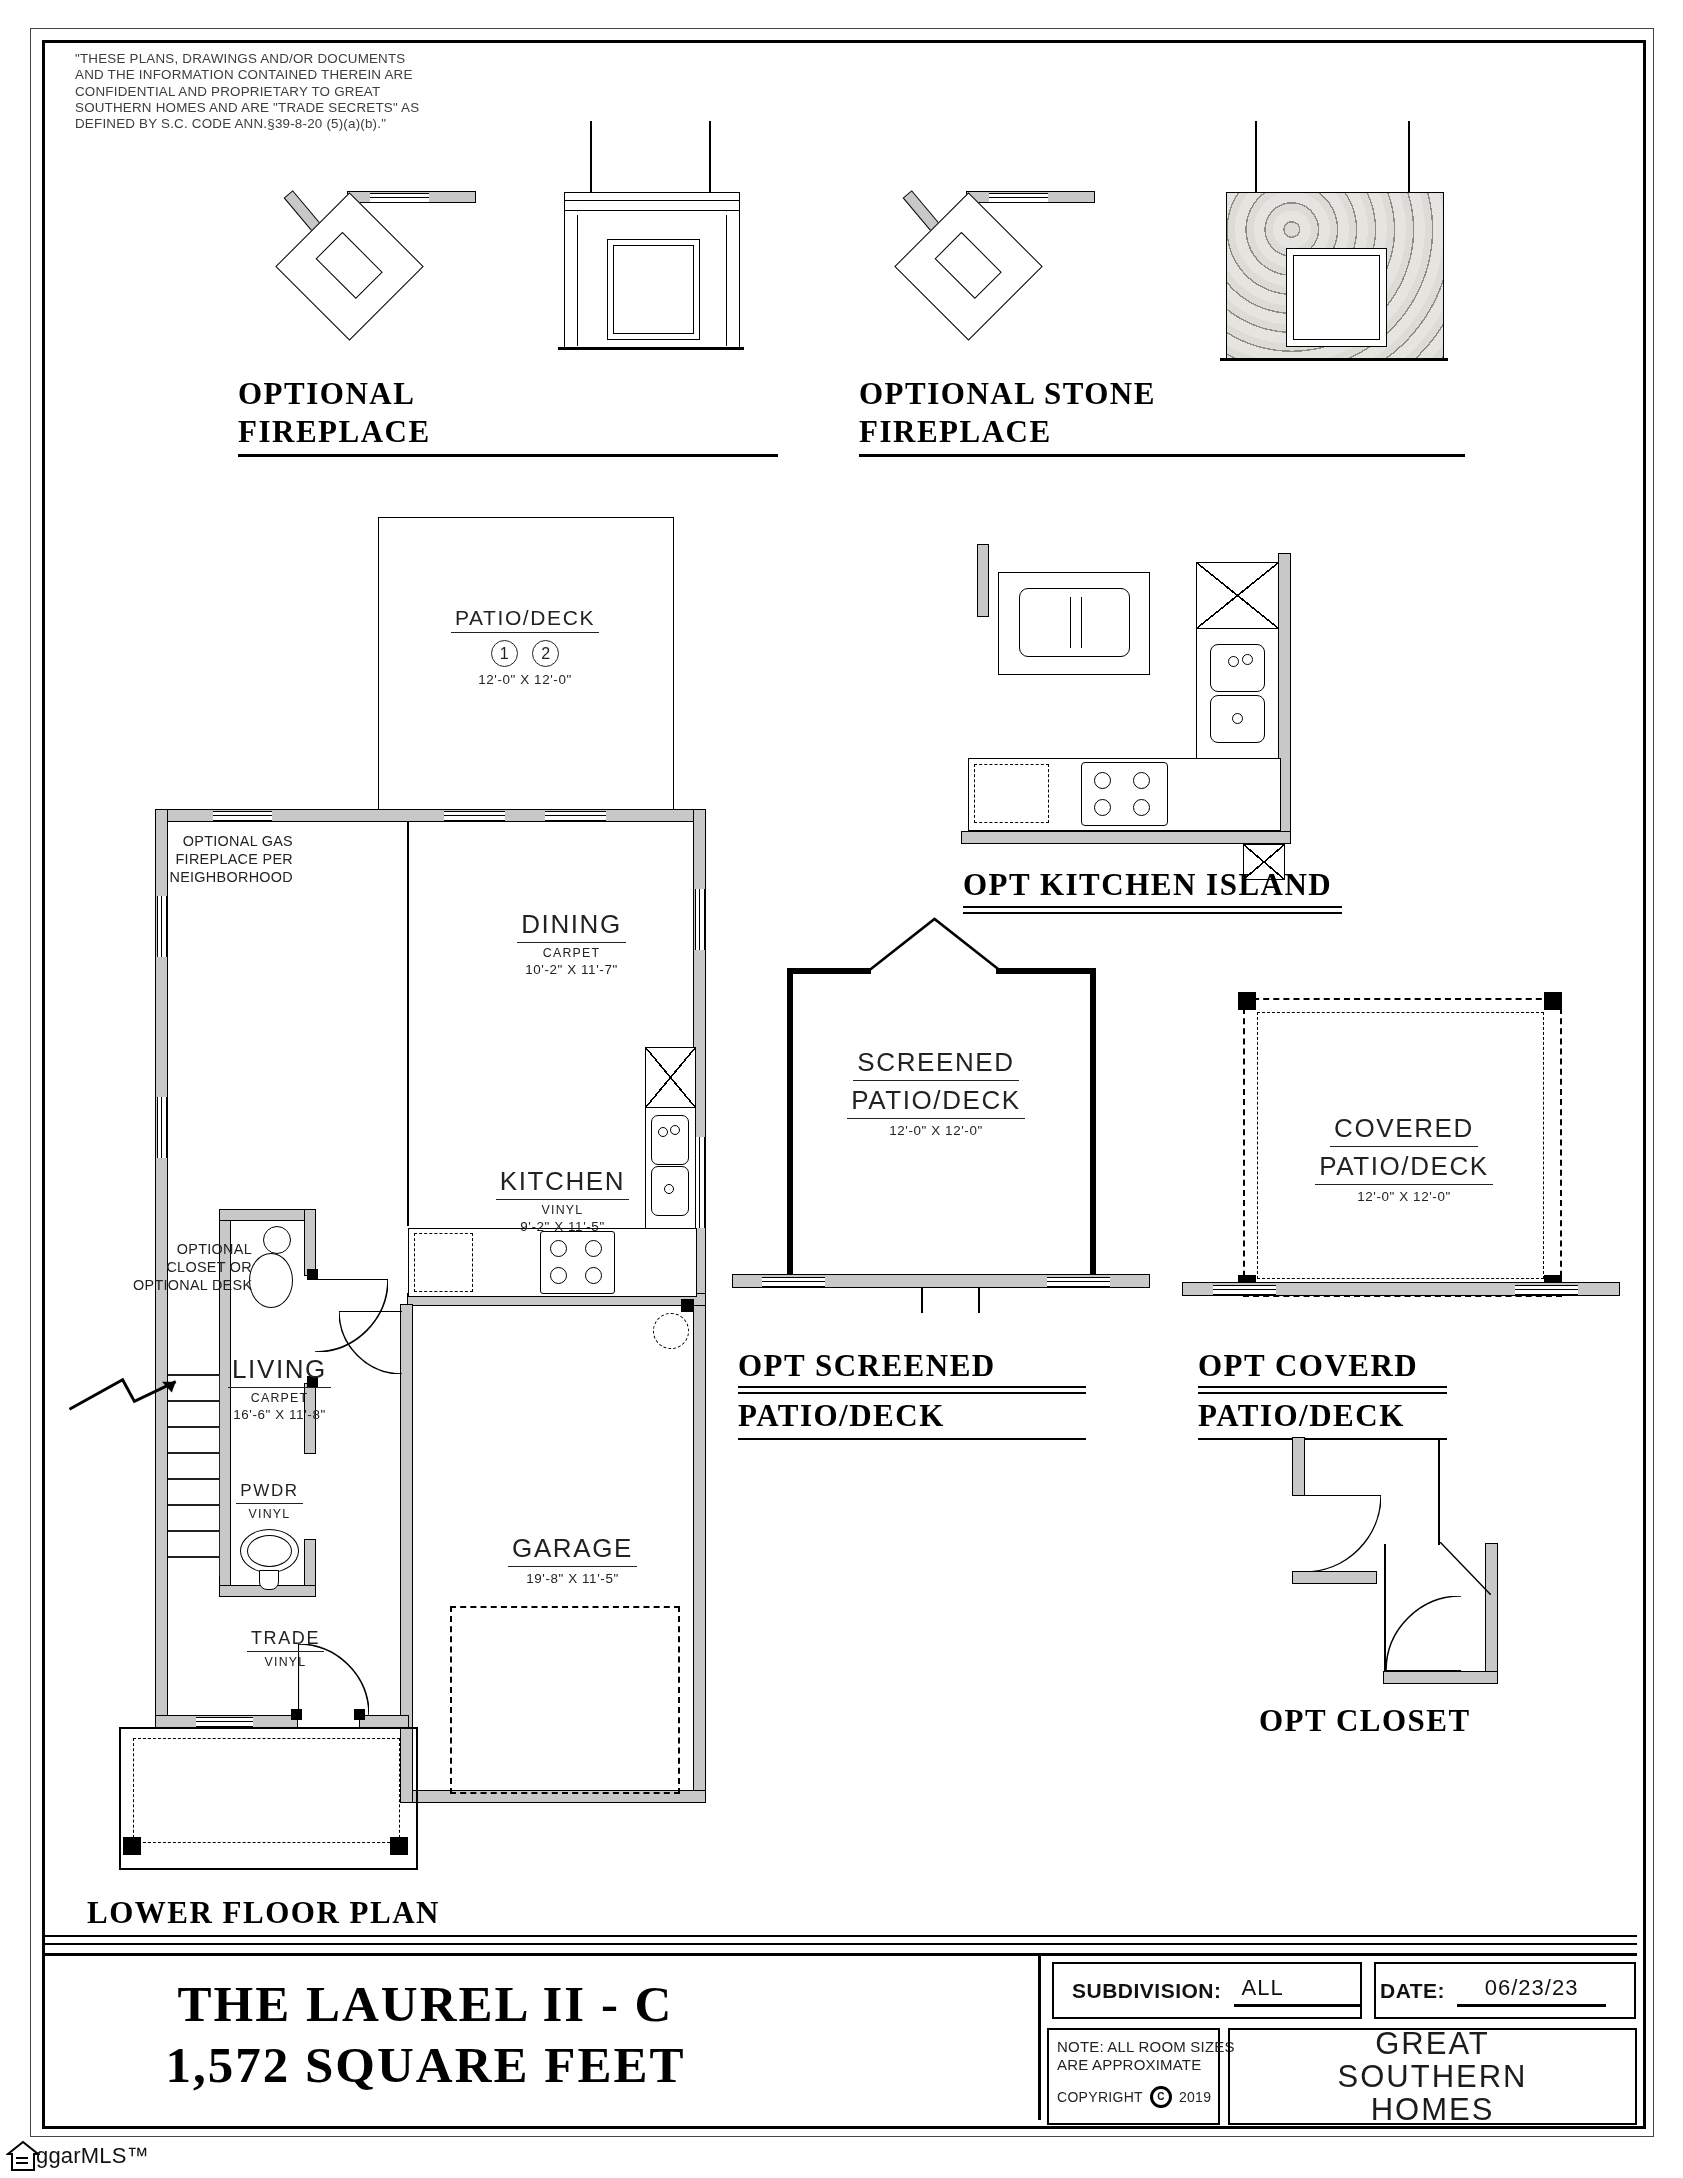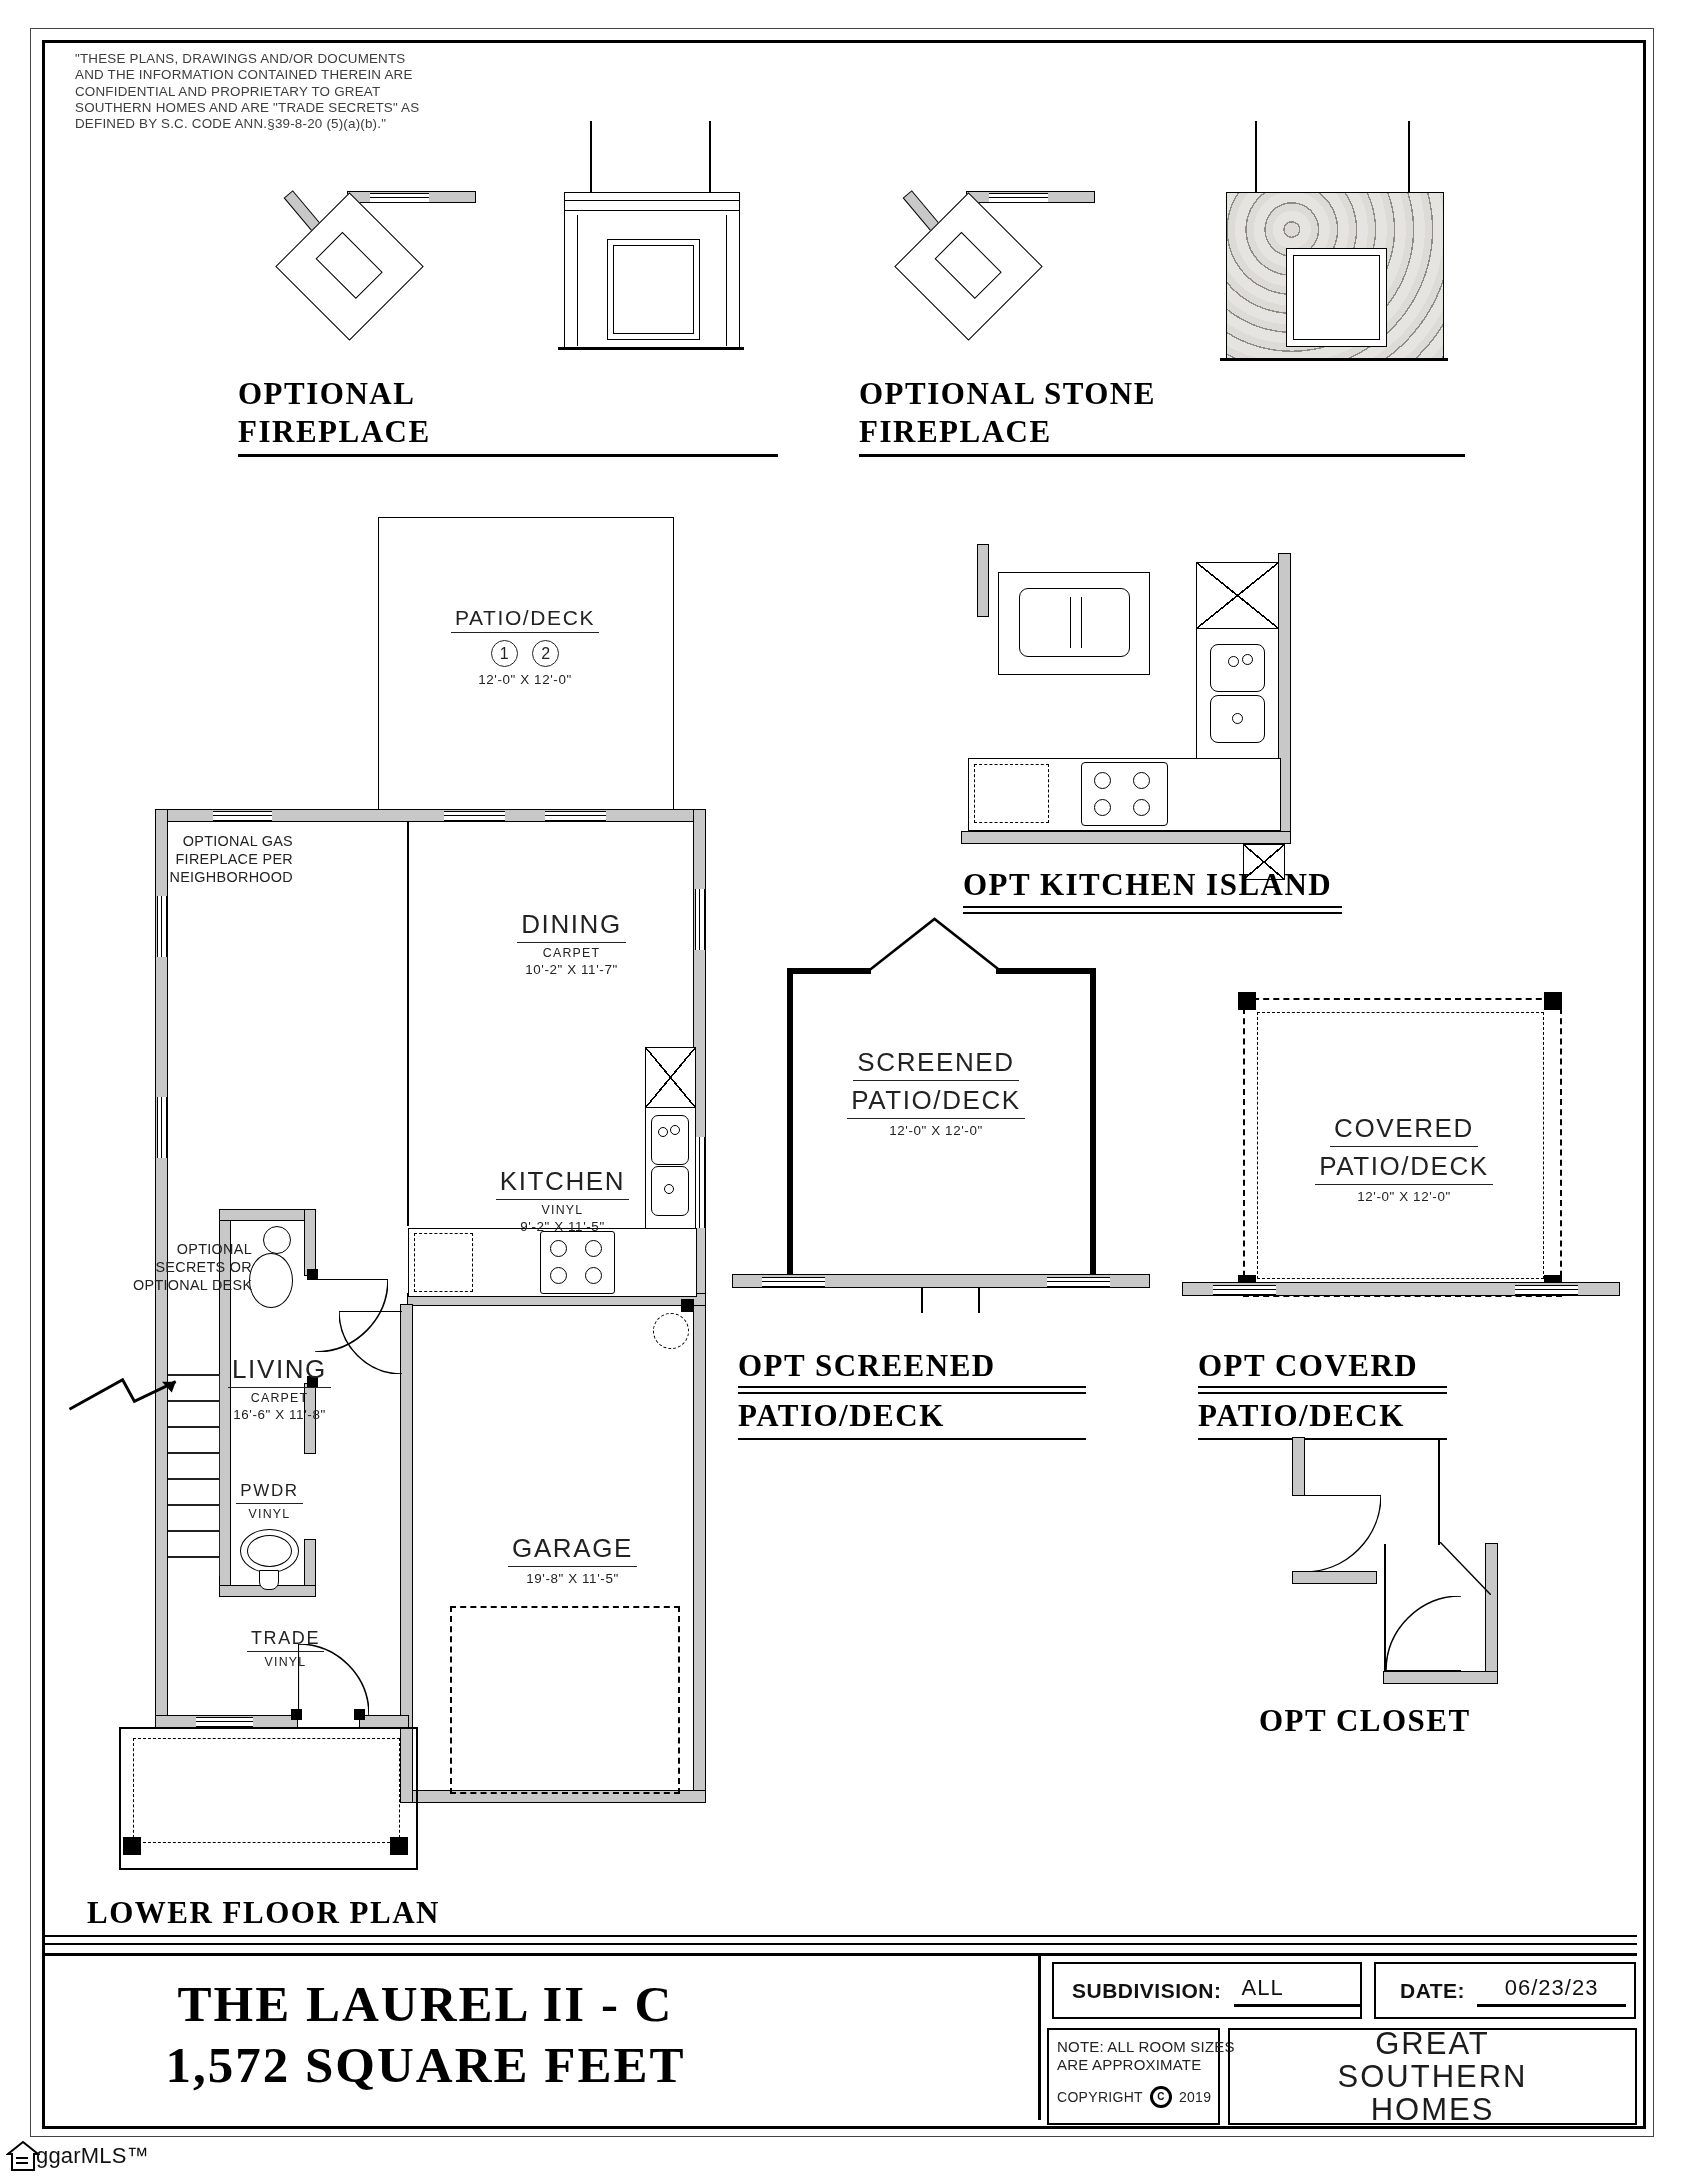--- a/index.html
+++ b/index.html
@@ -223,21 +223,21 @@
   <div class="blk" style="left:123px;top:1837px;width:18px;height:18px"></div>
   <div class="blk" style="left:390px;top:1837px;width:18px;height:18px"></div>
 
   <div class="note" style="left:135px;top:832px;width:158px">
     <div>OPTIONAL GAS</div>
     <div>FIREPLACE PER</div>
     <div>NEIGHBORHOOD</div>
   </div>
   <div class="note" style="left:133px;top:1240px;width:119px">
     <div>OPTIONAL</div>
-    <div>SECRETS OR</div>
+    <div>CLOSET OR</div>
     <div>OPTIONAL DESK</div>
   </div>
 
   <div class="rlabel" style="left:210px;top:1354px;width:139px">
     <span class="rname">LIVING</span>
     <div class="rfloor">CARPET</div>
     <div class="rsize">16'-6" X 11'-8"</div>
   </div>
   <div class="rlabel" style="left:502px;top:909px;width:139px">
     <span class="rname">DINING</span>
@@ -331,21 +331,21 @@
 
   <div class="abs" style="left:89px;top:1975px;width:673px;text-align:center;font-family:'Liberation Serif',serif;font-weight:bold;color:#000">
     <div style="font-size:51px;letter-spacing:2px;line-height:59px">THE LAUREL II - C</div>
     <div style="font-size:51px;letter-spacing:2px;line-height:63px">1,572 SQUARE FEET</div>
   </div>
 
   <div class="abs" style="left:1052px;top:1962px;width:310px;height:57px;border:2.5px solid #000;display:flex;align-items:center;padding-left:18px;box-sizing:border-box">
     <span class="tbl-label">SUBDIVISION:</span>
     <span style="margin-left:12px;width:131px;border-bottom:3px solid #000;font-size:22px;letter-spacing:1px;padding:0 0 3px 8px">ALL</span>
   </div>
-  <div class="abs" style="left:1374px;top:1962px;width:262px;height:57px;border:2.5px solid #000;display:flex;align-items:center;padding-left:24px;box-sizing:border-box">
+  <div class="abs" style="left:1374px;top:1962px;width:262px;height:57px;border:2.5px solid #000;display:flex;align-items:center;padding-left:4px;box-sizing:border-box">
     <span class="tbl-label">DATE:</span>
     <span style="margin-left:12px;width:149px;border-bottom:3px solid #000;font-size:22px;letter-spacing:1px;padding-bottom:3px;text-align:center">06/23/23</span>
   </div>
   <div class="abs" style="left:1047px;top:2028px;width:173px;height:97px;border:2px solid #000;padding:8px 0 0 8px;box-sizing:border-box">
     <div style="font-size:15px;line-height:18px;letter-spacing:0.2px;color:#222;white-space:nowrap">NOTE: ALL ROOM SIZES</div>
     <div style="font-size:15px;line-height:18px;letter-spacing:0.2px;color:#222">ARE APPROXIMATE</div>
     <div style="margin-top:12px;display:flex;align-items:center;gap:7px">
       <span style="font-size:14px;letter-spacing:0.3px;color:#222">COPYRIGHT</span>
       <span style="display:inline-block;width:16px;height:16px;border:3.5px solid #000;border-radius:50%;font-size:10px;line-height:16px;font-weight:bold;text-align:center">C</span>
       <span style="font-size:14px;letter-spacing:0.3px;color:#222">2019</span>

